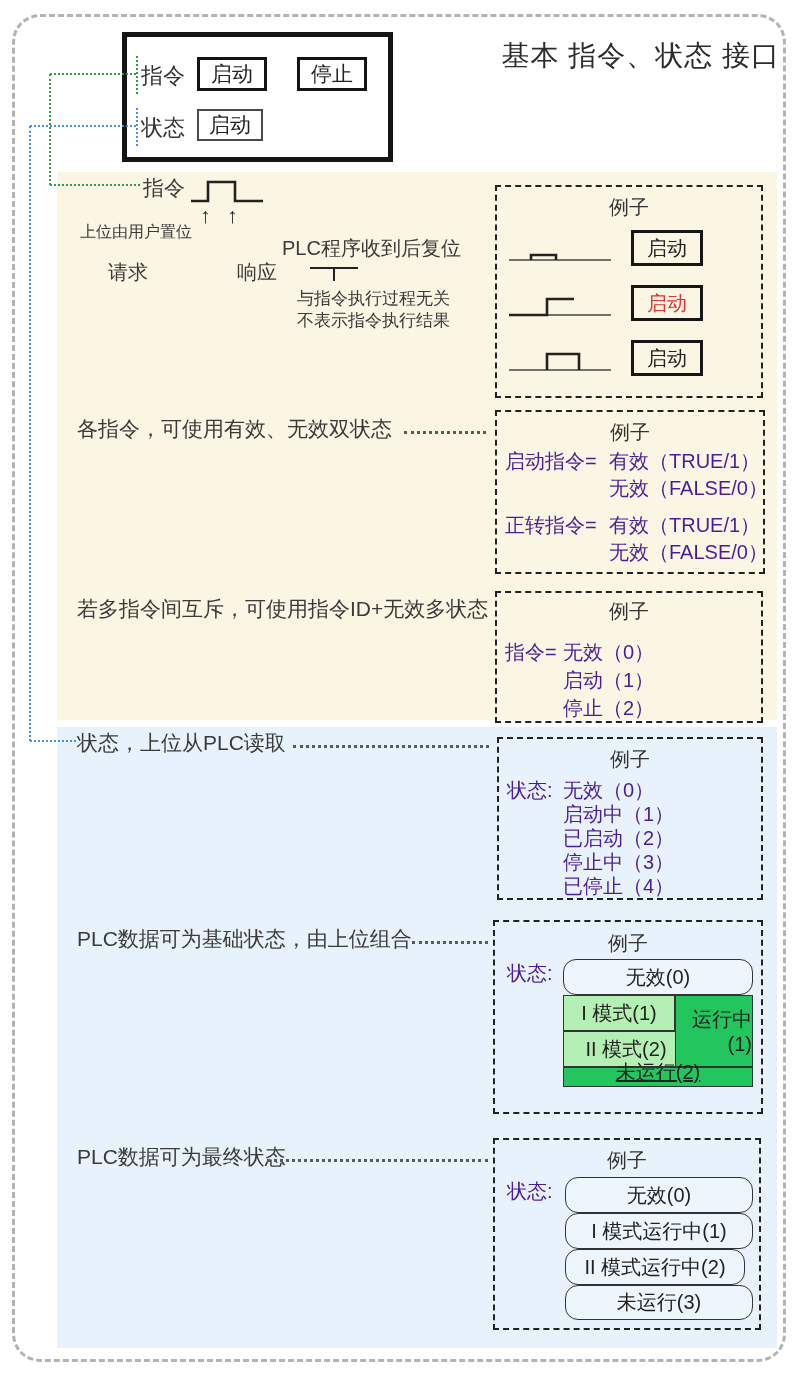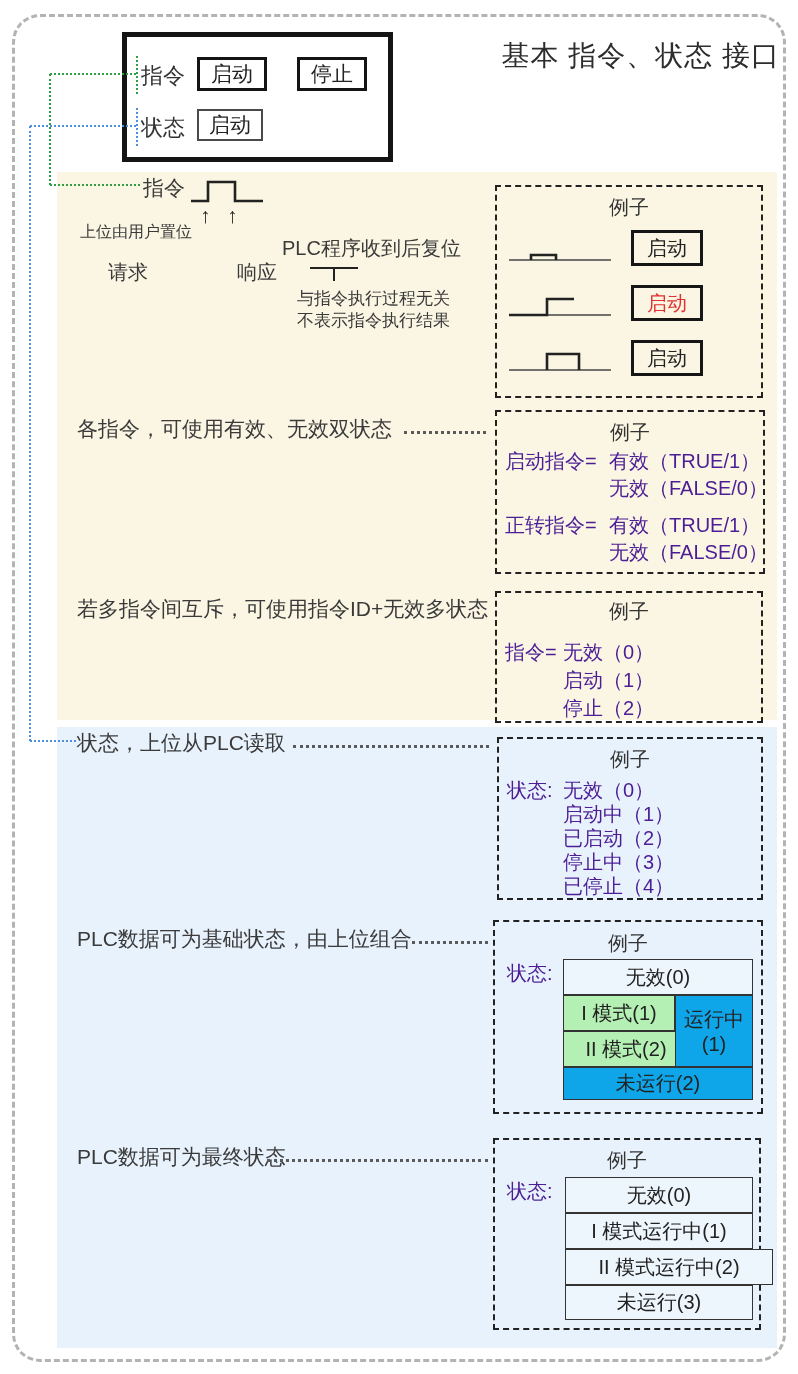--- a/index.html
+++ b/index.html
@@ -34,23 +34,23 @@
   .sec-text{font-size:21px;color:#3a3a3a;}
   .small-note{font-size:17px;color:#3a3a3a;}
 
   .ex-box{border:2px dashed #222;}
   .ex-title{left:0;width:100%;text-align:center;font-size:20px;color:#333;}
   .ex-line{font-size:20px;color:#4c1d95;}
 
   .ex-btn{display:flex;align-items:center;justify-content:center;width:66px;height:30px;border:3px solid #161616;background:transparent;font-size:20px;color:#222;}
   .red-text{color:#e03030;}
   .cell{display:flex;align-items:center;justify-content:center;border:1.5px solid #333;font-size:20px;color:#222;box-sizing:border-box;}
-  .bg-lb{background:#edf6fd;}
+  .bg-lb{background:#edf6fd;border-radius:13px;}
   .bg-gr{background:#b4f0b4;}
-  .bg-pk{background:#0ea5e9;}
+  .bg-pk{background:#22c55e;align-items:flex-end;}
 
   .tmark-h{border-top:2px solid #222;height:0;}
   .tmark-v{border-left:2px solid #222;width:0;}
   .arrow{font-size:21px;color:#222;}
   svg{display:block;}
 </style>
 </head>
 <body>
 
 <div class="canvas">
@@ -167,31 +167,31 @@
       <div style="display:flex;width:190px;">
         <div style="width:112px;">
           <div class="cell bg-gr" style="width:112px;height:36px;">I 模式(1)</div>
           <div class="cell bg-gr" style="width:126px;height:36px;">II 模式(2)</div>
         </div>
         <div class="cell bg-pk" style="width:78px;height:72px;flex-direction:column;">
           <div>运行中</div>
           <div>(1)</div>
         </div>
       </div>
-      <div class="cell bg-pk" style="width:190px;height:33px;">未运行(2)</div>
+      <div class="cell bg-pk" style="width:190px;height:20px;text-decoration:underline;">未运行(2)</div>
     </div>
   </div>
 
   <div class="abs sec-text txt" style="left:77px;top:1145px;">PLC数据可为最终状态</div>
   <div class="abs leader" style="left:267px;top:1159px;width:221px;"></div>
 
   <div class="abs ex-box" style="left:493px;top:1138px;width:264px;height:188px;">
     <div class="abs ex-title txt" style="top:9px;">例子</div>
     <div class="abs ex-line txt" style="left:12px;top:40px;">状态:</div>
     <div class="abs" style="left:70px;top:37px;width:188px;">
       <div class="cell bg-lb" style="width:188px;height:36px;">无效(0)</div>
       <div class="cell bg-lb" style="width:188px;height:36px;">I 模式运行中(1)</div>
-      <div class="cell bg-lb" style="width:208px;height:36px;">II 模式运行中(2)</div>
+      <div class="cell bg-lb" style="width:180px;height:36px;">II 模式运行中(2)</div>
       <div class="cell bg-lb" style="width:188px;height:35px;">未运行(3)</div>
     </div>
   </div>
 
 </div>
 
 </body></html>

